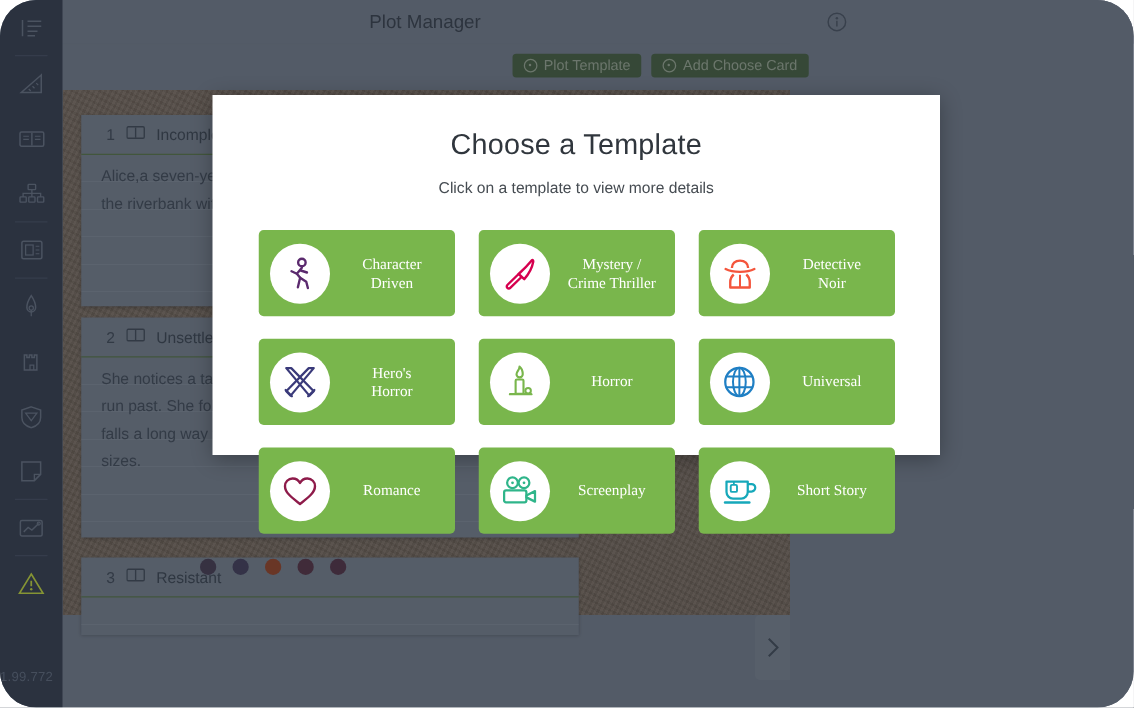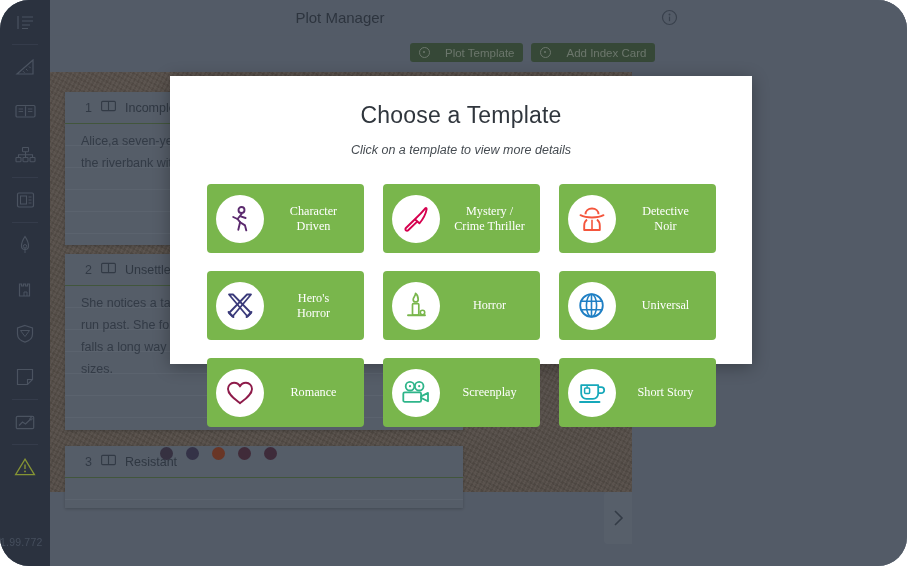--- a/index.html
+++ b/index.html
@@ -87,21 +87,21 @@
   .actions {
     position: absolute;
     left: 410px; top: 43px;
     display: flex;
     gap: 8px;
     z-index: 11;
   }
   .btn {
     display: flex;
     align-items: center;
-    gap: 15px;
+    gap: 5px;
     height: 19px;
     padding: 0 9px;
     border-radius: 3px;
     background: #3e5638;
     color: #8e9b87;
     font-size: 11.5px;
     white-space: nowrap;
     cursor: pointer;
     border: none;
     font-family: inherit;
@@ -237,21 +237,20 @@
     font-weight: normal;
     color: #30363d;
     letter-spacing: .2px;
   }
   .modal-sub {
     margin: 0;
     padding-top: 14px;
     text-align: center;
     font-size: 12.5px;
     color: #464c52;
-    font-style: italic;
   }
   .grid {
     display: grid;
     grid-template-columns: repeat(3, 157px);
     gap: 18px 19px;
     justify-content: center;
     padding-top: 27px;
   }
   .tpl {
     display: flex;
@@ -304,21 +303,21 @@
   </div>
   <div class="topbar-rule"></div>
 
   <div class="actions">
     <button class="btn">
       <span class="dot-ic"></span>
       <span>Plot Template</span>
     </button>
     <button class="btn">
       <span class="dot-ic"></span>
-      <span>Add Index Card</span>
+      <span>Add Choose Card</span>
     </button>
   </div>
 
   <div class="board">
     <div class="cork"></div>
 
     <div class="card" style="top:56px;">
       <div class="card-head">
         <span class="card-num">1</span>
         <span>

